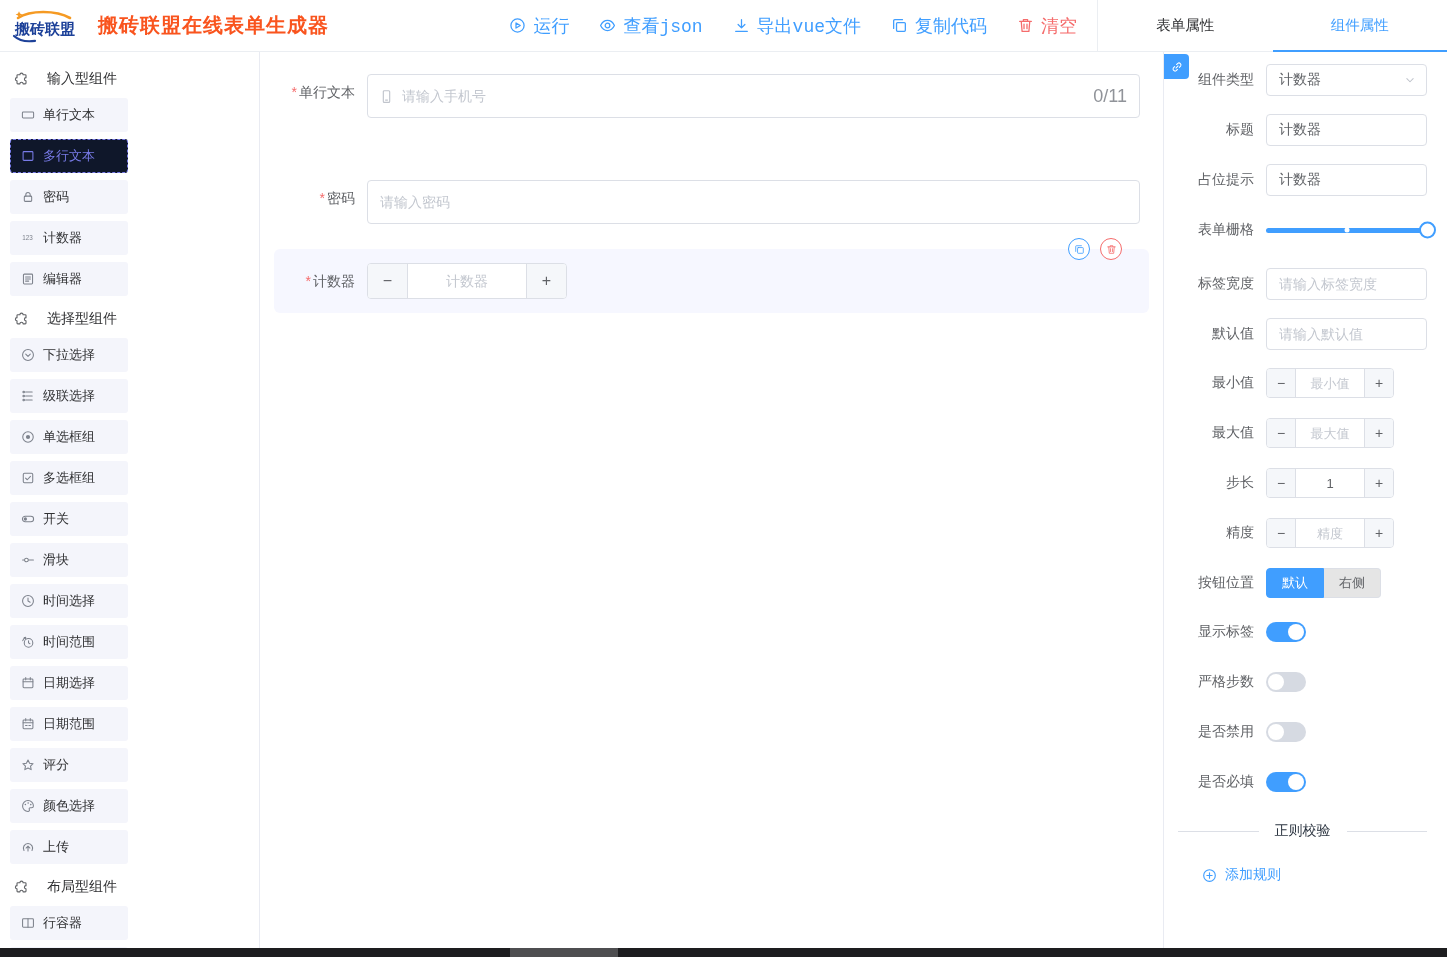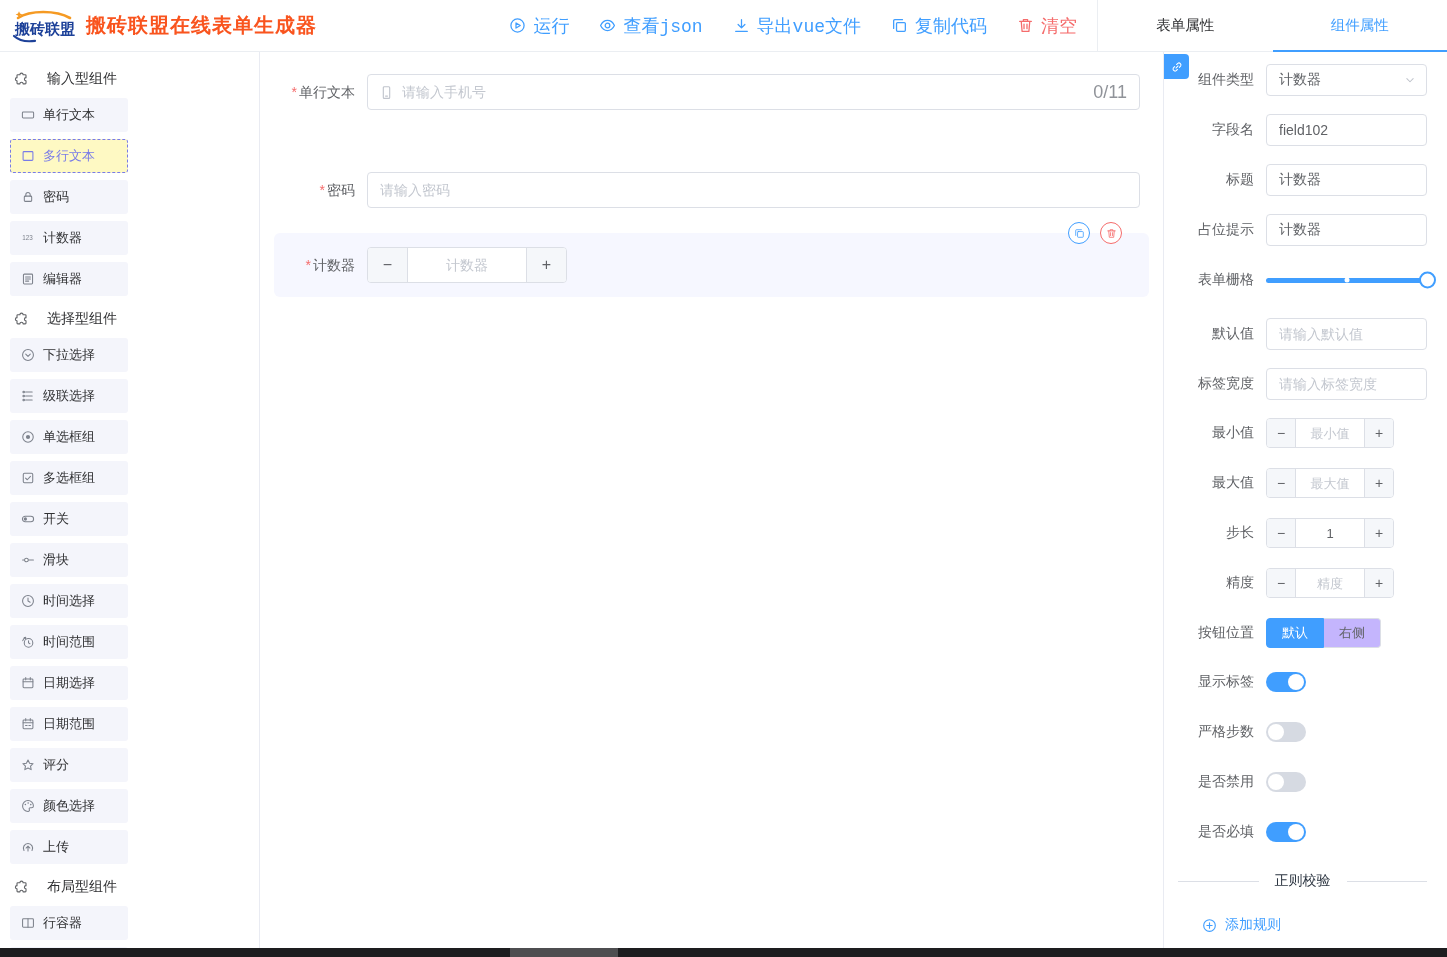--- a/index.html
+++ b/index.html
@@ -7,21 +7,21 @@
     --drag-purple:#787be8; --logo-navy:#1d4199;
   }
   *{box-sizing:border-box}
   html,body{margin:0;padding:0}
   body{font-family:"Liberation Sans","DejaVu Sans",sans-serif;background:#fff;color:#303133}
   .app{width:1447px;height:957px;position:relative;overflow:hidden;background:#fff}
 
   
   .hdr{height:52px;display:flex;align-items:stretch;border-bottom:1px solid #ebeef2}
   .brand{display:flex;align-items:center;padding-left:10px;gap:6px}
-  .app-title{font-size:20px;font-weight:bold;color:var(--title-orange);margin:4px;letter-spacing:1px;white-space:nowrap}
+  .app-title{font-size:20px;font-weight:bold;color:var(--title-orange);margin:16px;letter-spacing:1px;white-space:nowrap}
   .toolbar{margin-left:auto;display:flex;align-items:center;gap:30px;padding-right:20px}
   .tb-btn{display:flex;align-items:center;gap:7px;background:none;border:none;font-size:18px;cursor:pointer;padding:0;font-family:Liberation Mono, monospace}
   .tb-btn.blue{color:var(--accent)} .tb-btn.red{color:var(--danger)}
   .tb-btn .icon{display:flex} .tb-btn .icon svg{width:17px;height:17px}
   .props-tabs{width:350px;flex:none;display:flex;border-left:1px solid #ebeef2;position:relative}
   .tab{flex:1;display:flex;align-items:center;justify-content:center;font-size:14.5px;color:#303133;cursor:pointer;position:relative}
   .tab.active{color:var(--accent)}
   .tab.active::after{content:"";position:absolute;left:0;right:0;bottom:-1px;height:2px;background:var(--accent)}
 
   
@@ -30,34 +30,34 @@
   
   .sidebar{width:260px;flex:none;border-right:1px solid #e9ebf2;overflow:hidden;padding-top:4px}
   .sec-head{display:flex;align-items:center;gap:18px;margin:14px 0 10px 14px;color:#303133;font-size:14px}
   .sec-head .icon{color:#606266;display:flex}
   .sec-head .icon svg{width:15px;height:15px}
   .sec-items{display:flex;flex-wrap:wrap;gap:7px 4px;padding:0 10px;margin-bottom:10px}
   .comp-item{width:118px;height:34px;background:#f4f5fb;border:1px dashed transparent;border-radius:3px;
     display:flex;align-items:center;gap:8px;padding:0 10px;font-size:13px;color:#303133;cursor:move}
   .comp-item .icon{color:#7d828c;display:flex}
   .comp-item .icon svg{width:14px;height:14px}
-  .comp-item.drag{background:#fef9c3;border:1px dashed var(--drag-purple);color:var(--drag-purple)}
+  .comp-item.drag{background:#0f172a;border:1px dashed var(--drag-purple);color:var(--drag-purple)}
   .comp-item.drag .icon{color:var(--drag-purple)}
   .comp-label{white-space:nowrap}
 
   
   .canvas{flex:1;min-width:0;padding-top:22px;overflow:hidden}
   .field{display:flex;margin:0 14px;padding:0 9px;position:relative}
   .field:nth-child(1){margin-bottom:62px}
   .field:nth-child(2){margin-bottom:25px}
   .field.selected{background:#f6f7ff;border-radius:6px;padding:14px 9px}
   .f-label{flex:none;width:72px;text-align:right;margin-right:12px;font-size:14px;color:#606266;line-height:36px;white-space:nowrap}
   .star{color:var(--danger);margin-right:2px;font-size:14px}
   .f-ctrl{flex:1;min-width:0}
-  .el-input{position:relative;height:36px;border:1px solid #dcdfe6;border-radius:4px;background:#fff;display:flex;align-items:center}
+  .el-input{position:relative;height:44px;border:1px solid #dcdfe6;border-radius:4px;background:#fff;display:flex;align-items:center}
   .el-input input{border:none;outline:none;flex:1;min-width:0;height:100%;padding:0 12px;font-size:14px;color:#606266;background:transparent;font-family:inherit}
   .el-input input::placeholder{color:#c3c7cf}
   .el-input .prefix{color:#c0c4cc;margin-left:11px;display:flex}
   .el-input .prefix svg{width:15px;height:15px}
   .el-input .prefix + input{padding-left:8px}
   .el-input .suffix{color:#909399;font-size:18px;margin-right:12px;flex:none}
   .stepper{width:200px;height:36px;display:flex;border:1px solid #dcdfe6;border-radius:4px;background:#fff;overflow:hidden}
   .stepper .sbtn{width:40px;flex:none;background:#f5f7fa;color:#606266;display:flex;align-items:center;justify-content:center;
     font-size:16px;cursor:pointer;border:none;font-family:inherit;padding:0}
   .stepper .sbtn.minus{border-right:1px solid #dcdfe6}
@@ -87,21 +87,21 @@
   .sel-caret svg{width:14px;height:14px}
   .stepper.psm{width:128px;height:30px}
   .stepper.psm .sbtn{width:29px;font-size:14px}
   .stepper.psm input{font-size:13px}
   .slider{flex:1;height:32px;display:flex;align-items:center;position:relative;cursor:pointer}
   .slider-track{position:relative;height:5px;border-radius:3px;background:var(--accent);flex:1}
   .slider-stop{position:absolute;left:50%;top:50%;transform:translate(-50%,-50%);width:5px;height:5px;border-radius:50%;background:#fff}
   .slider-handle{position:absolute;right:-9px;top:50%;transform:translateY(-50%);width:17px;height:17px;border-radius:50%;
     background:#fff;border:2.5px solid var(--accent)}
   .rgroup{display:flex}
-  .ropt{height:30px;padding:0 15px;font-size:13px;border:1px solid #dcdfe6;background:#c4b5fd;color:#606266;cursor:pointer;
+  .ropt{height:30px;padding:0 15px;font-size:13px;border:1px solid #dcdfe6;background:#e5e5e5;color:#606266;cursor:pointer;
     font-family:inherit;display:flex;align-items:center}
   .ropt:first-child{border-radius:4px 0 0 4px}
   .ropt:last-child{border-radius:0 4px 4px 0;border-left:none}
   .ropt.active{background:var(--accent);border-color:var(--accent);color:#fff}
   .toggle{position:relative;width:40px;height:20px;border-radius:10px;background:#d6dae2;cursor:pointer;flex:none}
   .toggle .knob{position:absolute;top:2px;left:2px;width:16px;height:16px;border-radius:50%;background:#fff}
   .toggle.on{background:var(--accent)}
   .toggle.on .knob{left:auto;right:2px}
   .divider{display:flex;align-items:center;margin:22px 20px 26px 14px;font-size:14px;color:#2b3440}
   .dline{flex:1;height:1px;background:#dcdfe6}
@@ -451,28 +451,20 @@
                 <input readonly="" value="计数器" style="">
                 <span class="icon sel-caret">
                   <svg viewBox="0 0 16 16" fill="none" stroke="currentColor" stroke-width="1.2" stroke-linecap="round" stroke-linejoin="round">
                     <path d="M4.4 6.4 L8 10 L11.6 6.4"></path>
                   </svg>
                 </span>
               </div>
             </div>
           </div>
           <div class="prow">
-            <div class="p-label">字段名</div>
-            <div class="p-ctrl">
-              <div class="el-input sm">
-                <input value="field102" style="">
-              </div>
-            </div>
-          </div>
-          <div class="prow">
             <div class="p-label">标题</div>
             <div class="p-ctrl">
               <div class="el-input sm">
                 <input value="计数器" style="">
               </div>
             </div>
           </div>
           <div class="prow">
             <div class="p-label">占位提示</div>
             <div class="p-ctrl">
@@ -486,32 +478,32 @@
             <div class="p-ctrl">
               <div class="slider">
                 <div class="slider-track">
                   <span class="slider-stop"></span>
                   <span class="slider-handle"></span>
                 </div>
               </div>
             </div>
           </div>
           <div class="prow">
+            <div class="p-label">标签宽度</div>
+            <div class="p-ctrl">
+              <div class="el-input sm">
+                <input placeholder="请输入标签宽度" style="">
+              </div>
+            </div>
+          </div>
+          <div class="prow">
             <div class="p-label">默认值</div>
             <div class="p-ctrl">
               <div class="el-input sm">
                 <input placeholder="请输入默认值" style="">
-              </div>
-            </div>
-          </div>
-          <div class="prow">
-            <div class="p-label">标签宽度</div>
-            <div class="p-ctrl">
-              <div class="el-input sm">
-                <input placeholder="请输入标签宽度" style="">
               </div>
             </div>
           </div>
           <div class="prow stepper-row">
             <div class="p-label">最小值</div>
             <div class="p-ctrl">
               <div class="stepper psm">
                 <button class="sbtn minus">−</button>
                 <input placeholder="最小值" style="">
                 <button class="sbtn plus">+</button>

